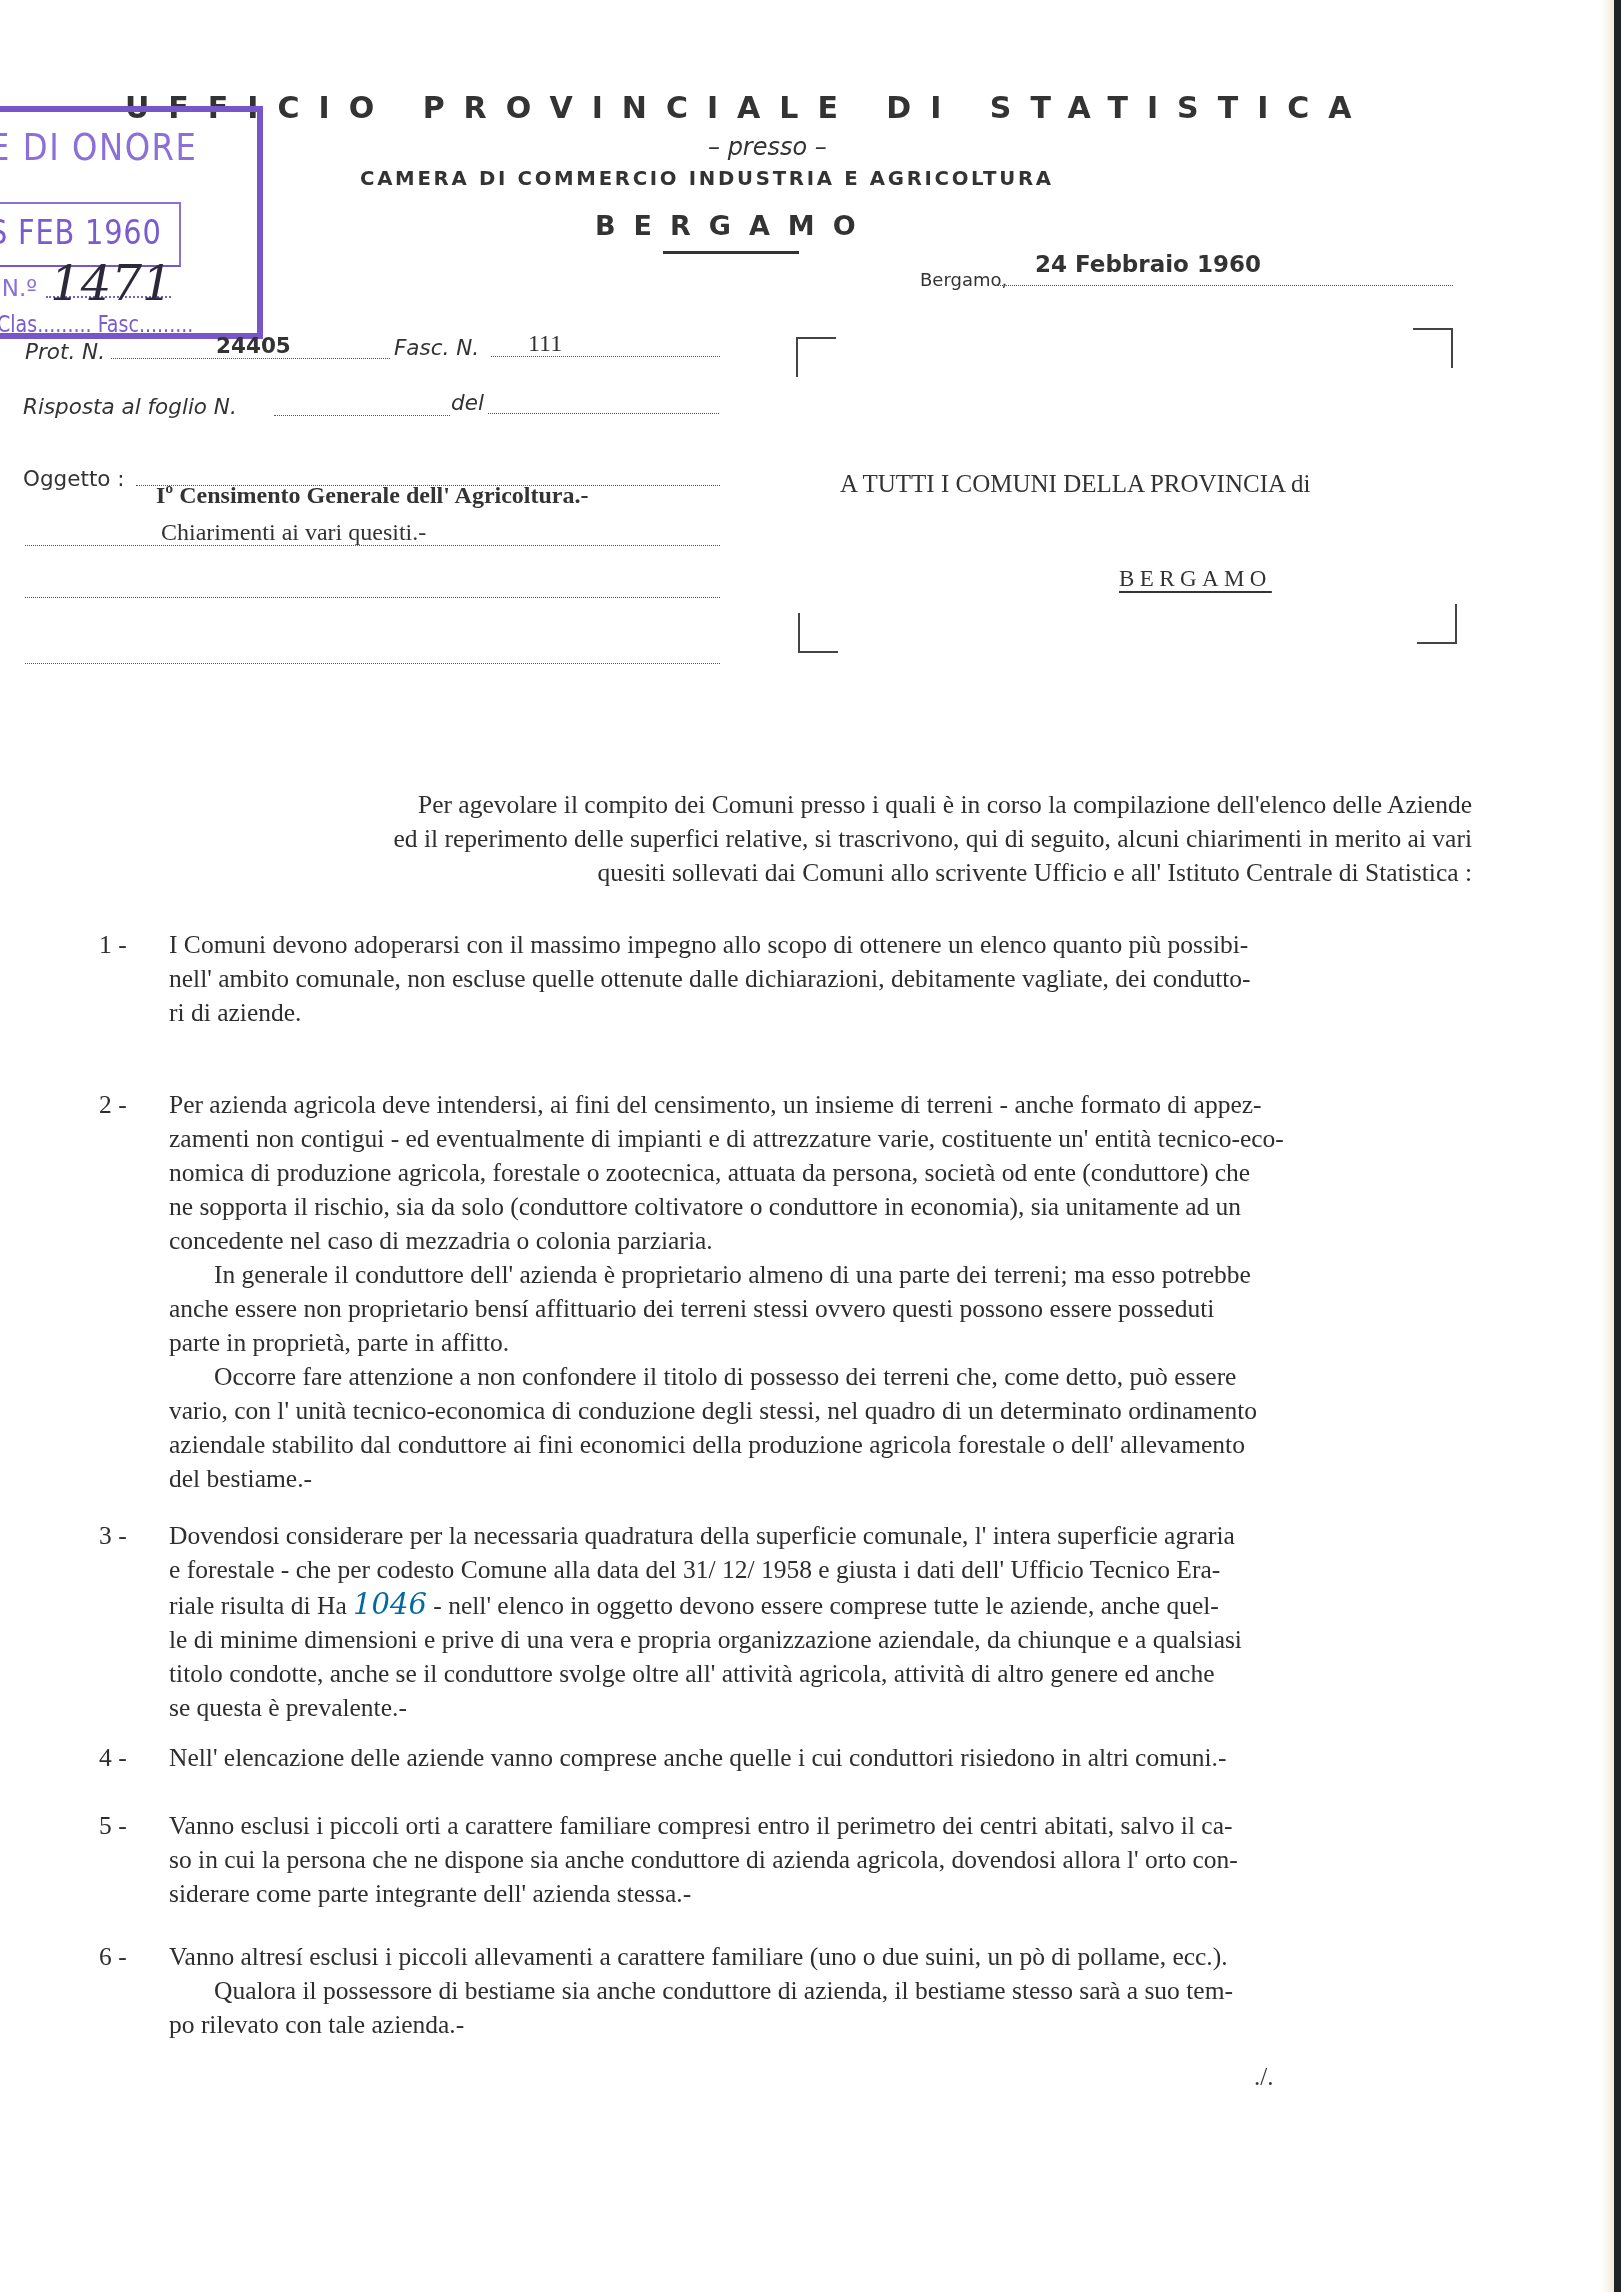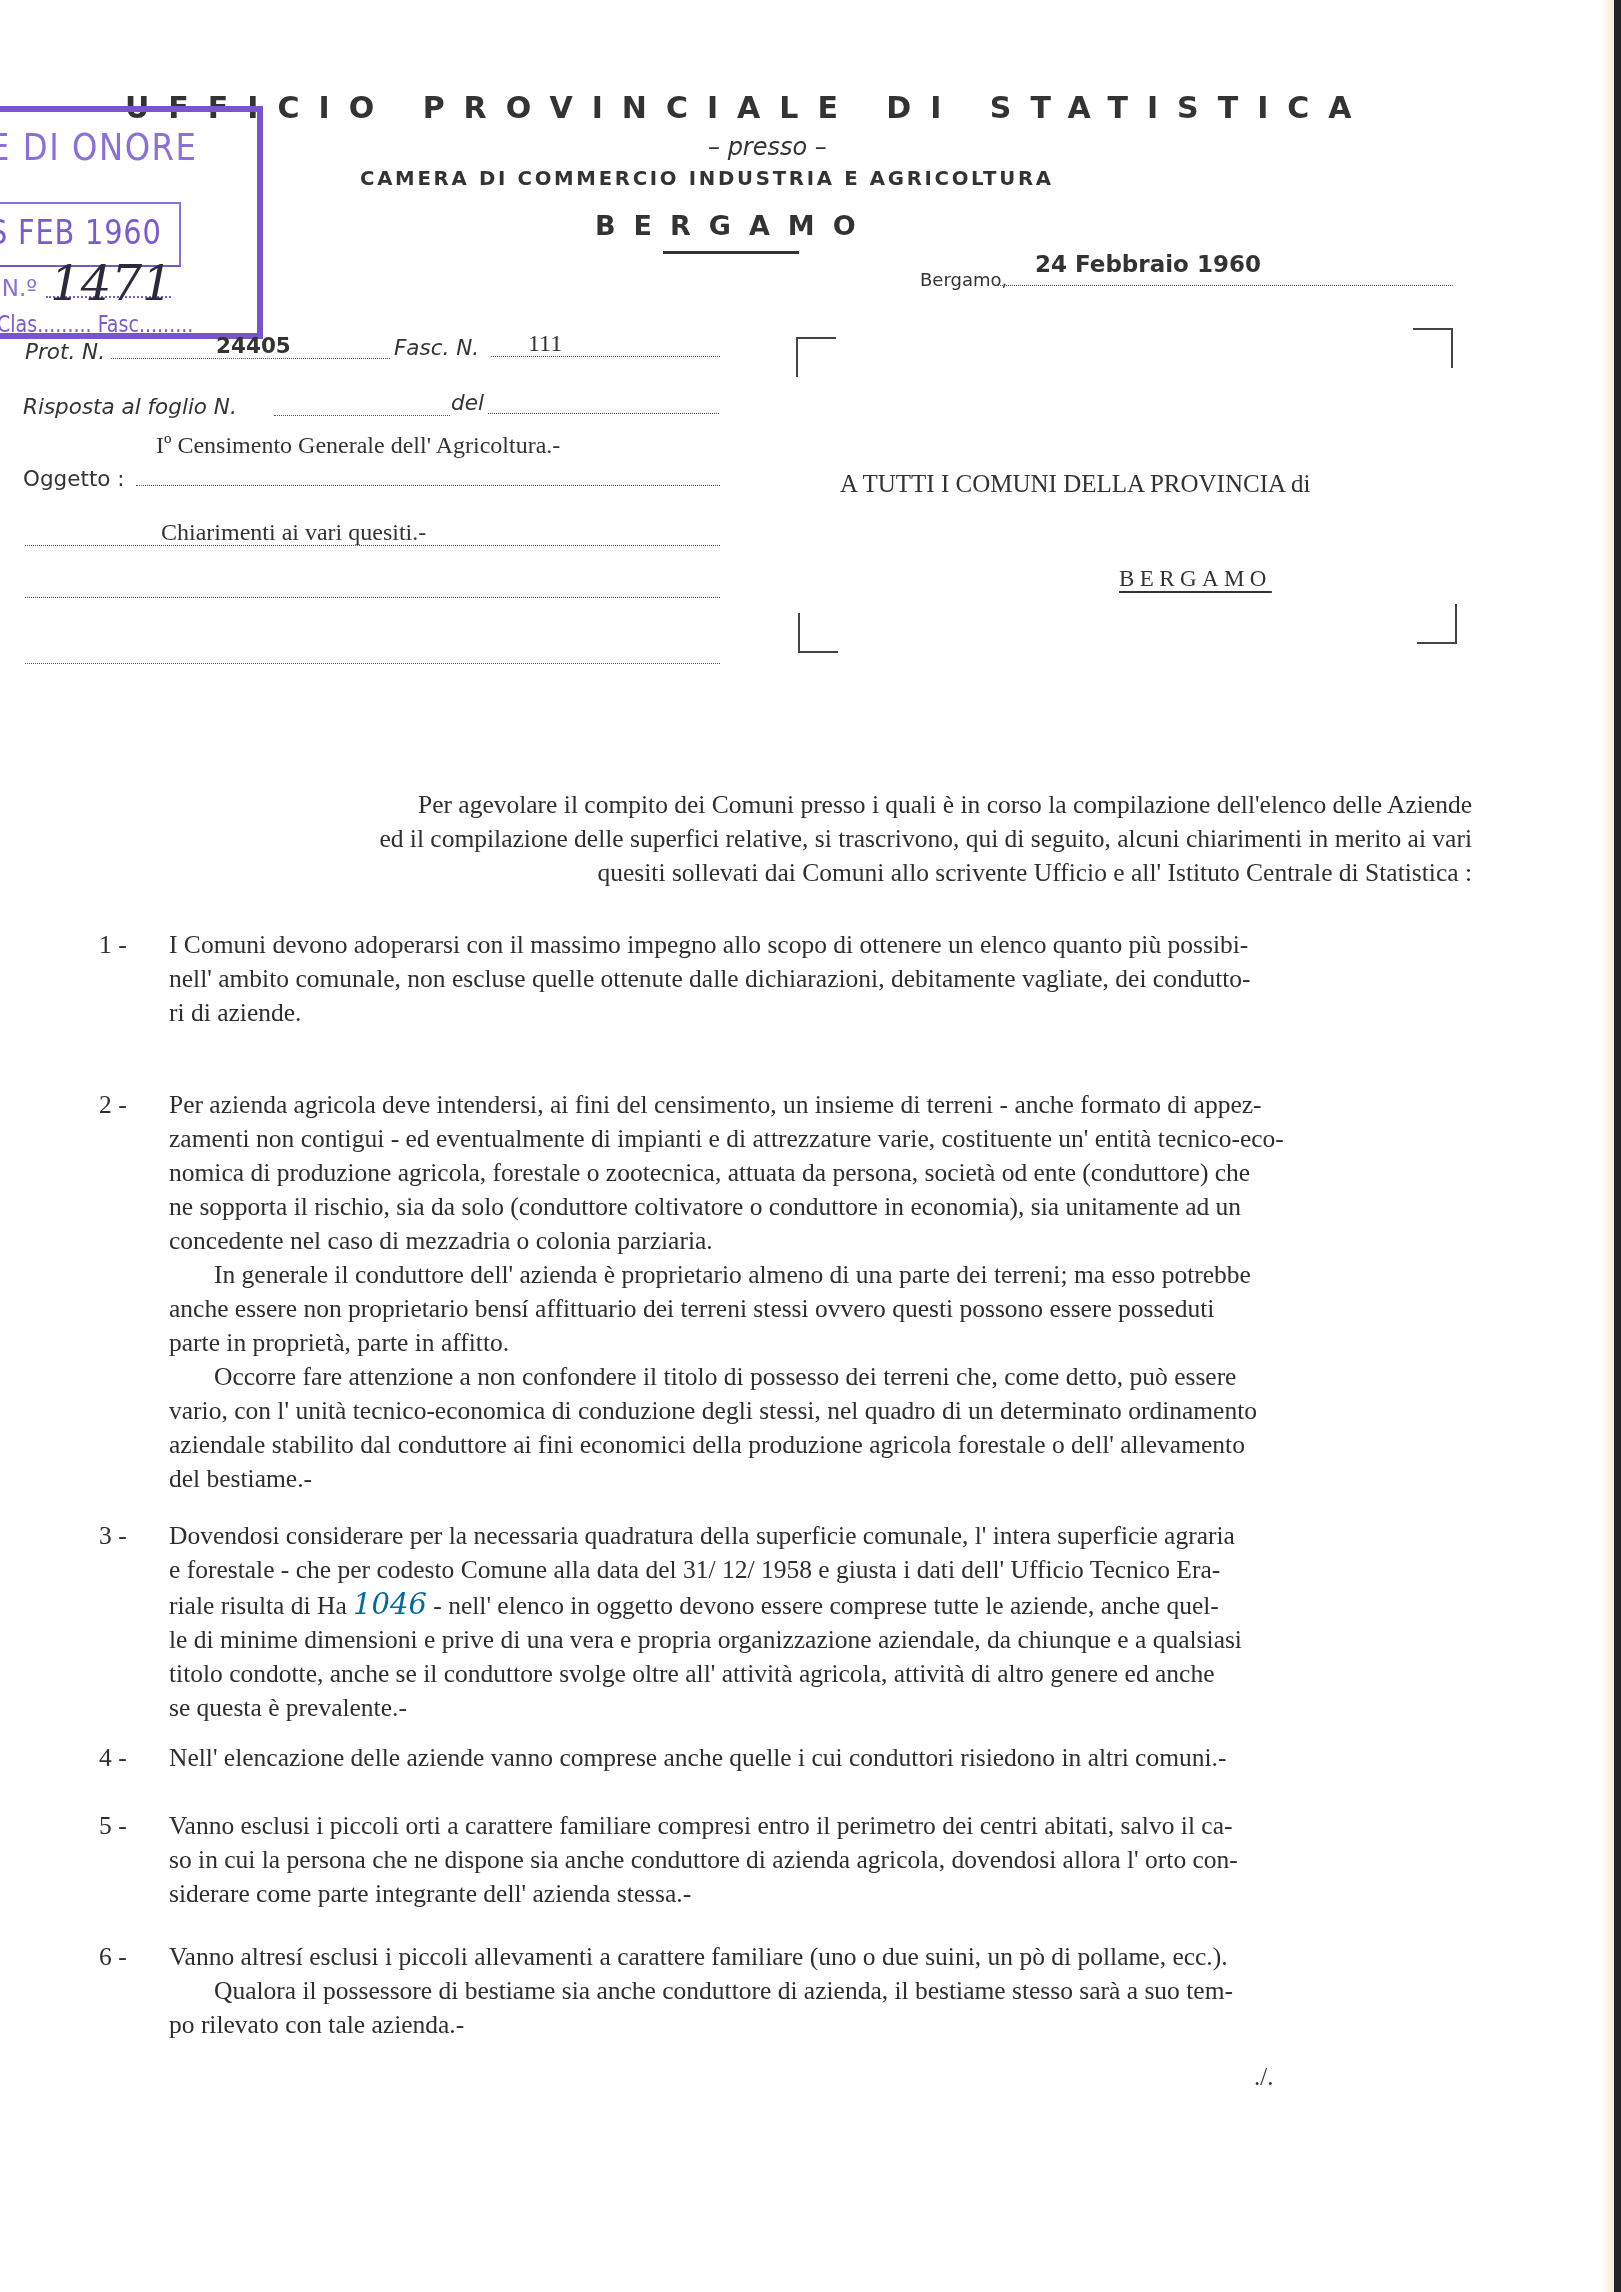--- a/index.html
+++ b/index.html
@@ -130,37 +130,37 @@
 <div class="abs dots" style="left:491px; top:356px; width:229px;"></div>
 <div class="abs field-value-serif" style="left:528px; top:330px;">111</div>
 
 <div class="abs field-label" style="left:23px; top:394px;">Risposta al foglio N.</div>
 <div class="abs dots" style="left:274px; top:415px; width:176px;"></div>
 <div class="abs field-label" style="left:451px; top:390px;">del</div>
 <div class="abs dots" style="left:488px; top:413px; width:231px;"></div>
 
 <div class="abs field-label" style="left:23px; top:466px; font-style:normal;">Oggetto :</div>
 <div class="abs dots" style="left:136px; top:485px; width:584px;"></div>
-<div class="abs field-value-serif" style="left:156px; top:432px;">Iº Censimento Generale dell' Agricoltura.-</div>
+<div class="abs field-value-serif" style="left:156px; top:482px;font-weight:bold;">Iº Censimento Generale dell' Agricoltura.-</div>
 <div class="abs dots" style="left:25px; top:545px; width:695px;"></div>
 <div class="abs field-value-serif" style="left:161px; top:519px;">Chiarimenti ai vari quesiti.-</div>
 <div class="abs dots" style="left:25px; top:597px; width:695px;"></div>
 <div class="abs dots" style="left:25px; top:663px; width:695px;"></div>
 
 <div class="corner" style="left:796px; top:337px; width:38px; height:38px; border-top-width:2.7px; border-left-width:2.7px;"></div>
 <div class="corner" style="left:1413px; top:328px; width:38px; height:38px; border-top-width:2.7px; border-right-width:2.7px;"></div>
 <div class="corner" style="left:798px; top:613px; width:38px; height:38px; border-bottom-width:2.7px; border-left-width:2.7px;"></div>
 <div class="corner" style="left:1417px; top:604px; width:38px; height:38px; border-bottom-width:2.7px; border-right-width:2.7px;"></div>
 
 <div class="abs addr-line" style="left:840px; top:470px;">A TUTTI I COMUNI DELLA PROVINCIA di</div>
 <div class="abs addr-city" style="left:1119px; top:566px;">BERGAMO</div>
 
 <div class="para body-text" style="top:788px;">
   <p class="indent">Per agevolare il compito dei Comuni presso i quali è in corso la compilazione dell'elenco delle Aziende</p>
-  <p>ed il compilazione delle superfici relative, si trascrivono, qui di seguito, alcuni chiarimenti in merito ai vari</p>
+  <p>ed il reperimento delle superfici relative, si trascrivono, qui di seguito, alcuni chiarimenti in merito ai vari</p>
   <p>quesiti sollevati dai Comuni allo scrivente Ufficio e all' Istituto Centrale di Statistica :</p>
 </div>
 
 <div class="item body-text" style="top:928px;">
   <span class="num">1 -</span>
   <div class="txt">
     <div style="margin-left:-45px; padding-left:45px;">I Comuni devono adoperarsi con il massimo impegno allo scopo di ottenere  un elenco quanto più possibi-</div>
     <div>nell' ambito comunale, non escluse quelle ottenute dalle dichiarazioni, debitamente vagliate, dei condutto-</div>
     <div>ri di aziende.</div>
   </div>

